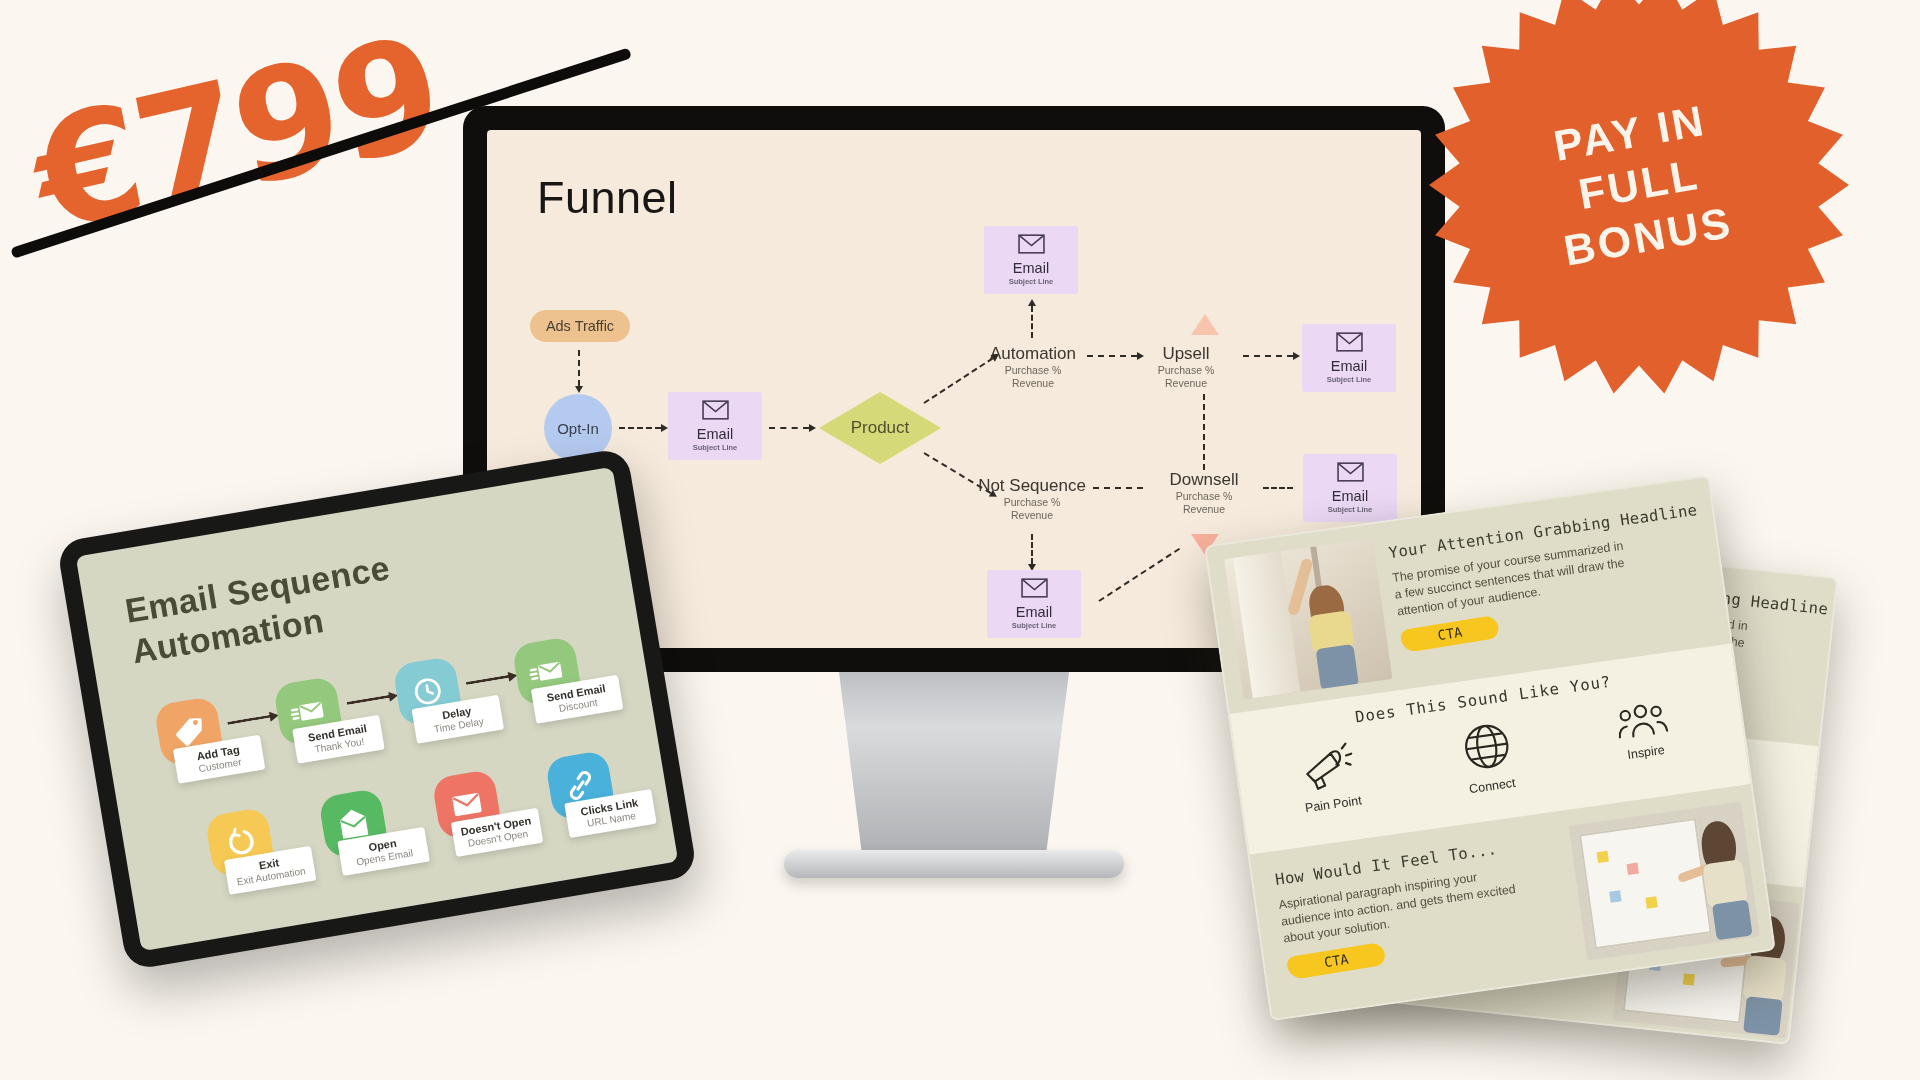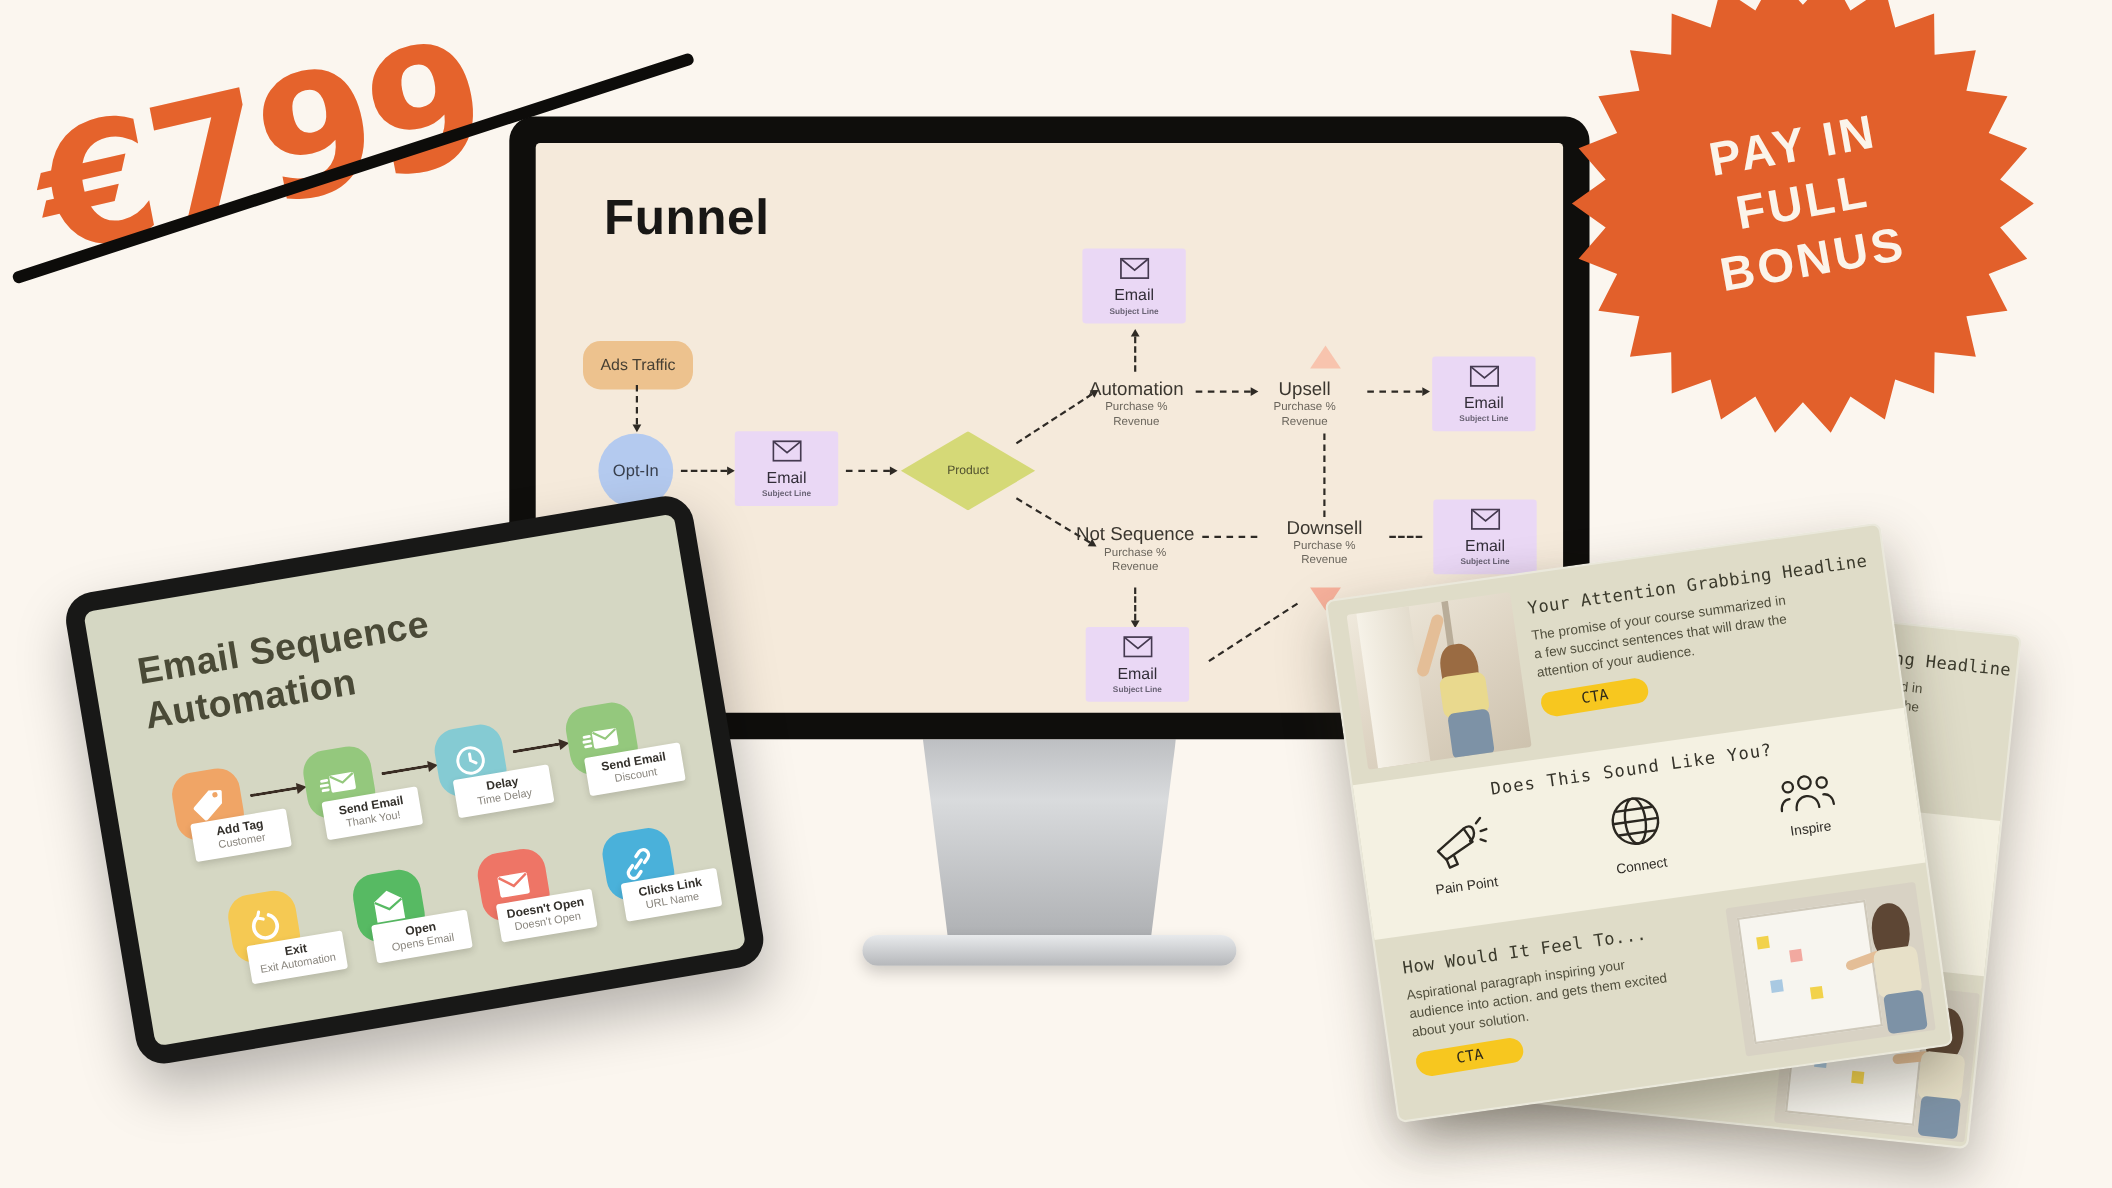--- a/index.html
+++ b/index.html
@@ -24,29 +24,29 @@
   .monitor { position:absolute; left:463px; top:106px; width:982px; height:566px; background:#0F0E0C;
              border-radius:22px; padding:24px; z-index:10; }
   .screen { position:relative; width:100%; height:100%; background:#F5EADB; border-radius:4px; overflow:hidden; }
   .neck { position:absolute; left:839px; top:672px; width:230px; height:183px; z-index:9;
           background:linear-gradient(180deg,#BDBFC2 0%,#D9DBDD 30%,#AEB0B3 100%);
           clip-path:polygon(0% 0%,100% 0%,90% 100%,10% 100%); }
   .base { position:absolute; left:784px; top:850px; width:340px; height:28px; border-radius:14px; z-index:9;
           background:linear-gradient(180deg,#E8EAEC,#B5B7BA); box-shadow:0 6px 14px rgba(0,0,0,.18); }
 
   
-  .f-title { position:absolute; left:62px; top:42px; font-size:45px; line-height:1.16; font-weight:700;
+  .f-title { position:absolute; left:50px; top:42px; font-size:45px; line-height:1.16; font-weight:400;
              letter-spacing:.5px; color:#181715; }
-  .pill { position:absolute; left:43px; top:180px; width:100px; height:44px; background:#EDC28E; border-radius:16px;
+  .pill { position:absolute; left:43px; top:180px; width:100px; height:32px; background:#EDC28E; border-radius:16px;
           display:flex; align-items:center; justify-content:center; font-size:14.5px; color:#463F33; }
   .optin { position:absolute; left:57px; top:264px; width:68px; height:68px; border-radius:50%; background:#B4CAEF;
            display:flex; align-items:center; justify-content:center; font-size:15px; color:#39404E; }
   .diamond { position:absolute; left:332px; top:262px; width:122px; height:72px; background:#D5D977;
              clip-path:polygon(50% 0%,100% 50%,50% 100%,0% 50%); display:flex; align-items:center;
-             justify-content:center; font-size:11px; color:#50502F; }
+             justify-content:center; font-size:17px; color:#50502F; }
   .email-box { position:absolute; width:94px; height:68px; background:#EAD8F5; border-radius:3px;
                display:flex; flex-direction:column; align-items:center; justify-content:center; gap:1px; }
   .email-box .ename { font-size:14.5px; color:#322D38; margin-top:1px; }
   .email-box .esub { font-size:7.5px; font-weight:700; color:#6A6375; }
   .dnode { position:absolute; text-align:center; }
   .dname { font-size:17px; font-weight:500; color:#3A362F; }
   .dsub { font-size:10.5px; color:#6B665D; line-height:1.25; }
   .tri-up { position:absolute; width:0; height:0; border-left:14px solid transparent; border-right:14px solid transparent;
             border-bottom:21px solid #F8C4AE; }
   .tri-down { position:absolute; width:0; height:0; border-left:14px solid transparent; border-right:14px solid transparent;

